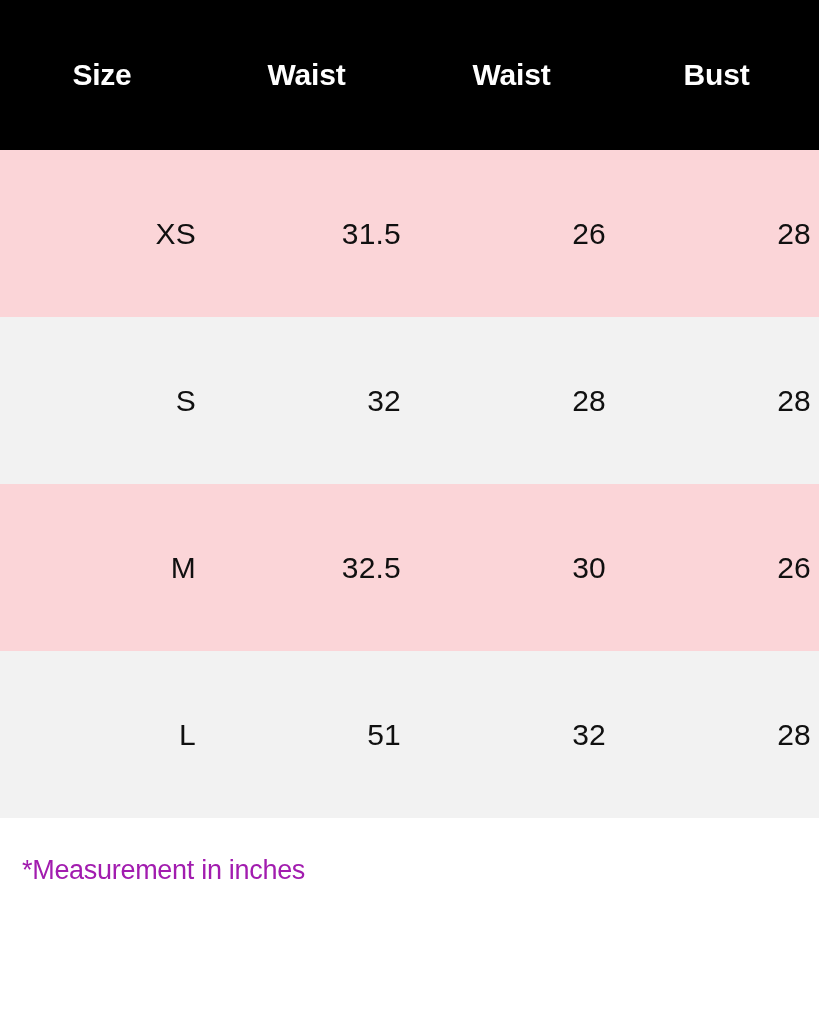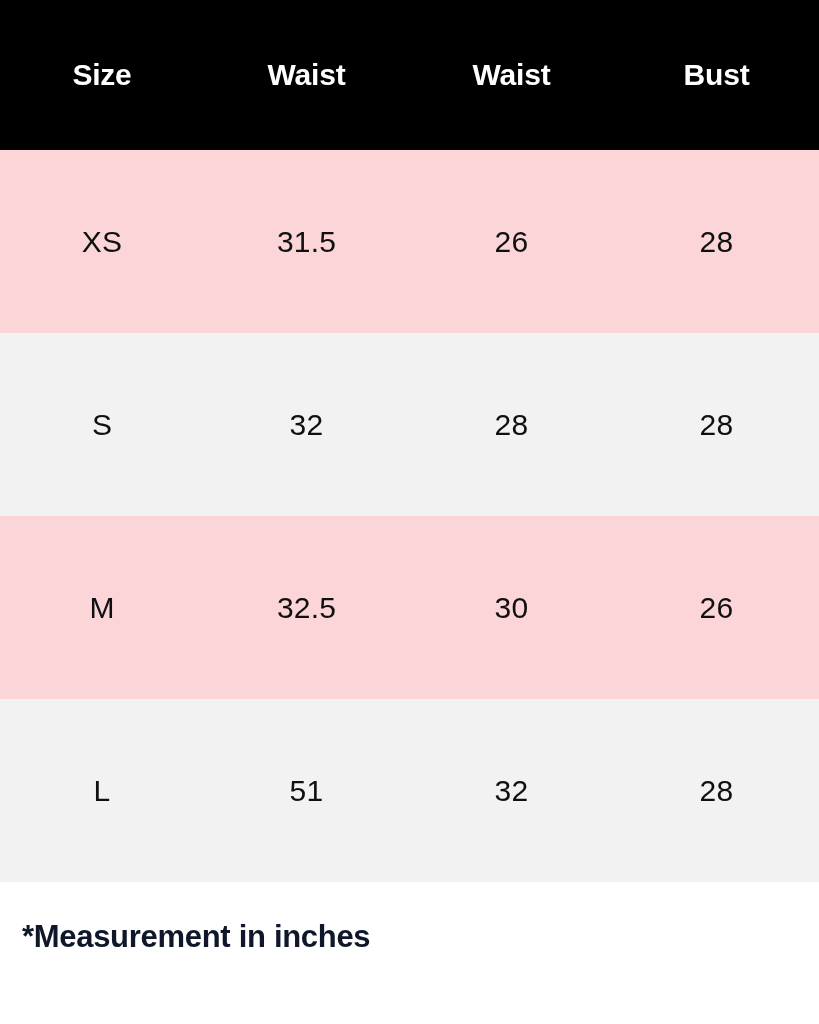--- a/index.html
+++ b/index.html
@@ -46,43 +46,43 @@
     letter-spacing: -0.2px;
     padding: 0;
     line-height: 150px;
   }
 
   .chart-table tbody td {
     height: 151px;
     font-size: 30px;
     font-weight: normal;
     color: #101010;
-    text-align: center;
+    text-align: right;
     vertical-align: middle;
-    padding: 16px;
+    padding: 8px;
     line-height: 151px;
     letter-spacing: 0.2px;
   }
 
   tr.row-pink td { background: #fbd5d8; }
   tr.row-gray td { background: #f2f2f2; }
 
   .footnote-area {
     flex: 1 1 auto;
     background: #ffffff;
     position: relative;
   }
 
   .footnote {
     position: absolute;
     left: 22px;
     top: 37px;
-    font-size: 31px;
-    font-weight: bold;
-    color: #0f172a;
+    font-size: 27px;
+    font-weight: normal;
+    color: #a21caf;
     letter-spacing: -0.3px;
     white-space: nowrap;
   }
 </style>
 </head>
 <body>
 
 <div class="size-chart">
 
   <table class="chart-table">

